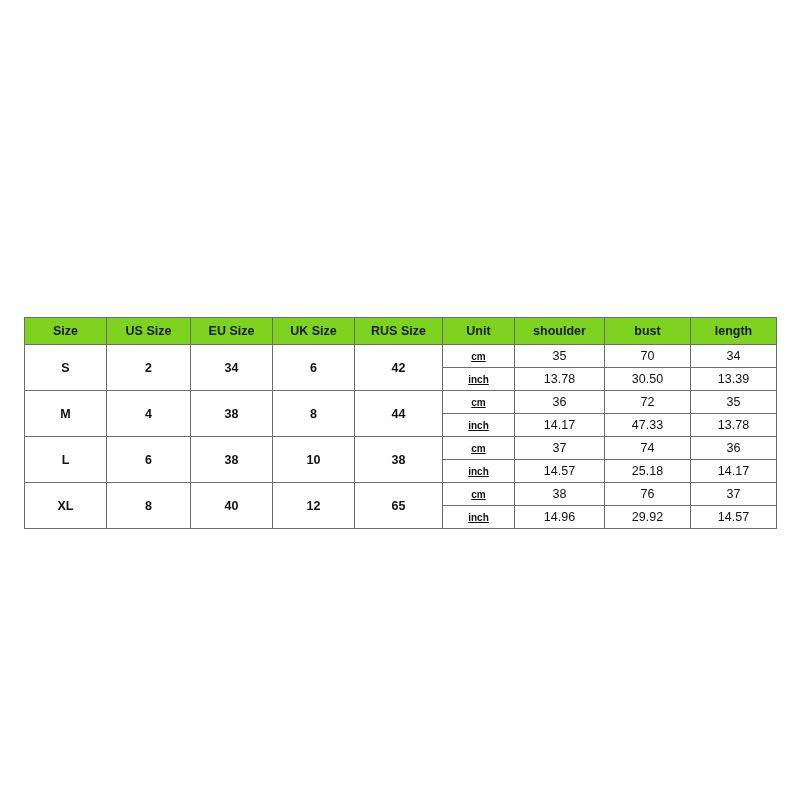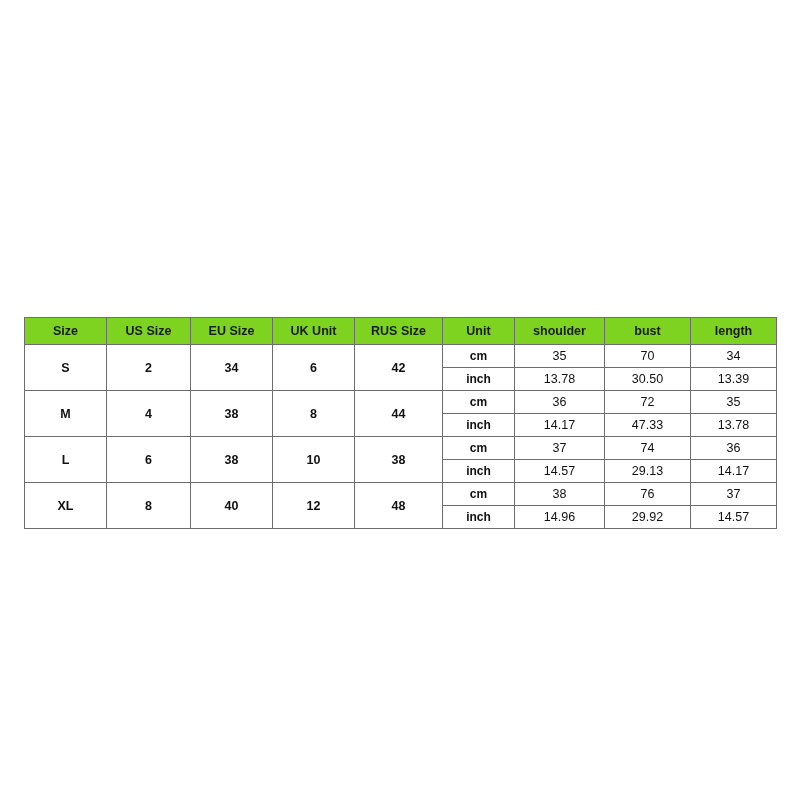--- a/index.html
+++ b/index.html
@@ -47,21 +47,22 @@
     font-weight: bold;
     height: 26px;
     font-size: 12.5px;
   }
   table.size-chart td.size-cell,
   table.size-chart td.num-cell {
     font-weight: bold;
   }
   table.size-chart td.unit-cell {
     font-weight: bold;
-    font-size: 12px;
+    font-size: 10px;
+    text-decoration: underline;
   }
   table.size-chart td.meas-cell {
     font-weight: normal;
   }
   
   col.c-size     { width: 82px; }
   col.c-us       { width: 84px; }
   col.c-eu       { width: 82px; }
   col.c-uk       { width: 82px; }
   col.c-rus      { width: 88px; }
@@ -85,21 +86,21 @@
         <col class="c-unit">
           <col class="c-shoulder">
           <col class="c-bust">
           <col class="c-length">
       </colgroup>
       <thead>
         <tr>
           <th>Size</th>
           <th>US Size</th>
           <th>EU Size</th>
-          <th>UK Unit</th>
+          <th>UK Size</th>
           <th>RUS Size</th>
           <th>Unit</th>
           <th>shoulder</th>
           <th>bust</th>
           <th>length</th>
         </tr>
       </thead>
       <tbody>
 
         <tr>
@@ -145,30 +146,30 @@
           <td class="num-cell" rowspan="2">10</td>
           <td class="num-cell" rowspan="2">38</td>
           <td class="unit-cell">cm</td>
           <td class="meas-cell">37</td>
           <td class="meas-cell">74</td>
           <td class="meas-cell">36</td>
         </tr>
         <tr>
           <td class="unit-cell">inch</td>
           <td class="meas-cell">14.57</td>
-          <td class="meas-cell">29.13</td>
+          <td class="meas-cell">25.18</td>
           <td class="meas-cell">14.17</td>
         </tr>
 
         <tr>
           <td class="size-cell" rowspan="2">XL</td>
           <td class="num-cell" rowspan="2">8</td>
           <td class="num-cell" rowspan="2">40</td>
           <td class="num-cell" rowspan="2">12</td>
-          <td class="num-cell" rowspan="2">48</td>
+          <td class="num-cell" rowspan="2">65</td>
           <td class="unit-cell">cm</td>
           <td class="meas-cell">38</td>
           <td class="meas-cell">76</td>
           <td class="meas-cell">37</td>
         </tr>
         <tr>
           <td class="unit-cell">inch</td>
           <td class="meas-cell">14.96</td>
           <td class="meas-cell">29.92</td>
           <td class="meas-cell">14.57</td>

